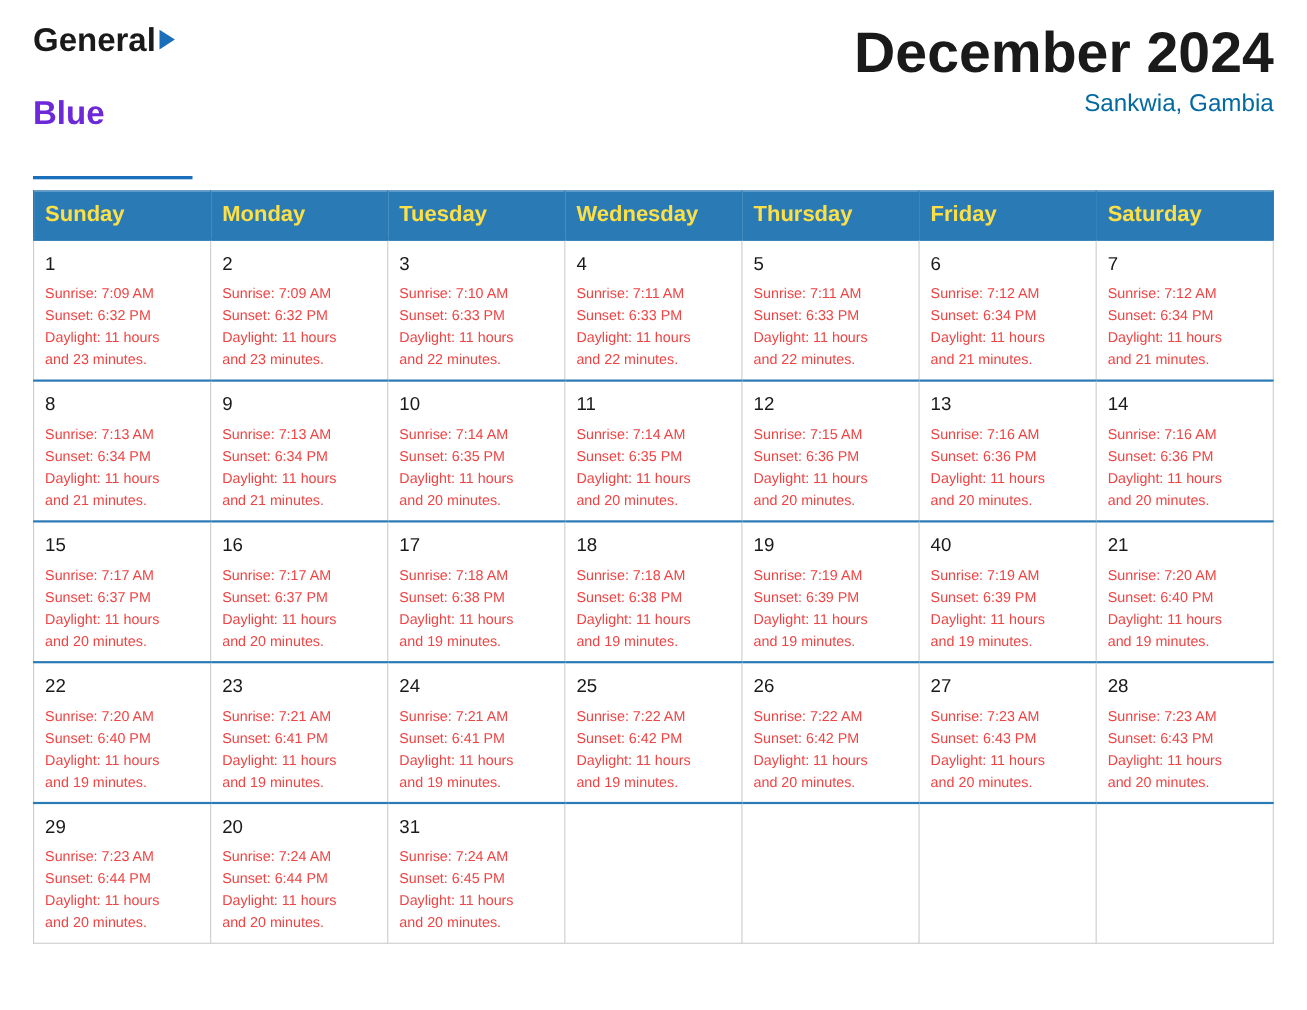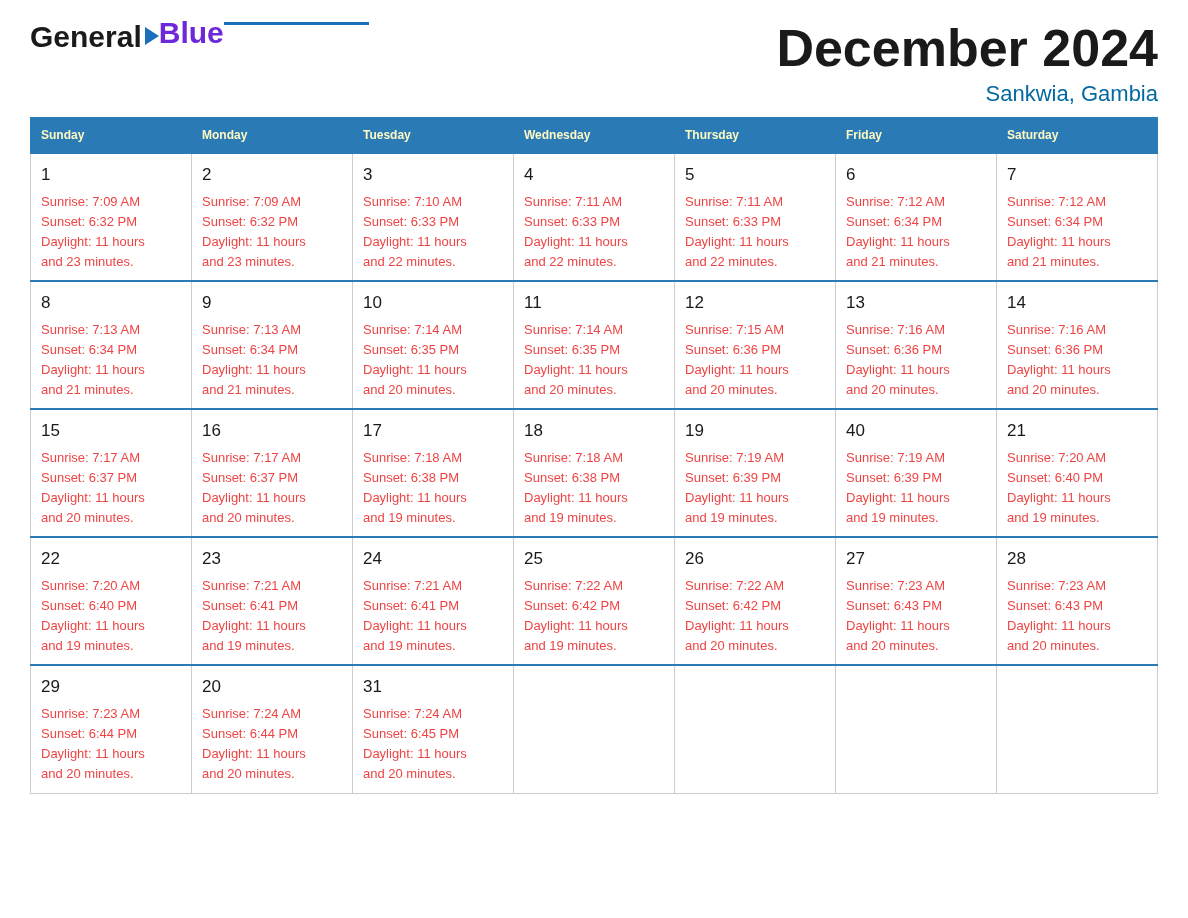--- a/index.html
+++ b/index.html
@@ -30,23 +30,23 @@
       color: #0369a1;
       margin-top: 4px;
     }
     table {
       width: 100%;
       border-collapse: collapse;
       margin-top: 8px;
     }
     thead tr th {
       background: #2a7ab5;
-      color: #fef9c3;
+      color: #fde047;
       padding: 10px 10px;
-      font-size: 12px;
+      font-size: 20px;
       font-weight: bold;
       text-align: left;
       border: 1px solid #2a7ab5;
     }
     tbody tr td {
       border: 1px solid #cccccc;
       border-top: 2px solid #2a7ab5;
       vertical-align: top;
       padding: 8px 10px;
       font-size: 13px;
@@ -65,20 +65,22 @@
     tbody tr td .day-info {
       font-size: 13px;
       color: #ef4444;
       line-height: 1.55;
     }
     tbody tr td:empty {
       background: #fff;
     }
     .logo-full {
       display: flex;
+      flex-direction: column;
+      gap: 37px;
     }
     .logo-top {
       display: flex;
       align-items: center;
     }
     .logo-g {
       font-size: 30px;
       font-weight: bold;
       color: #1a1a1a;
       font-family: Arial, sans-serif;

